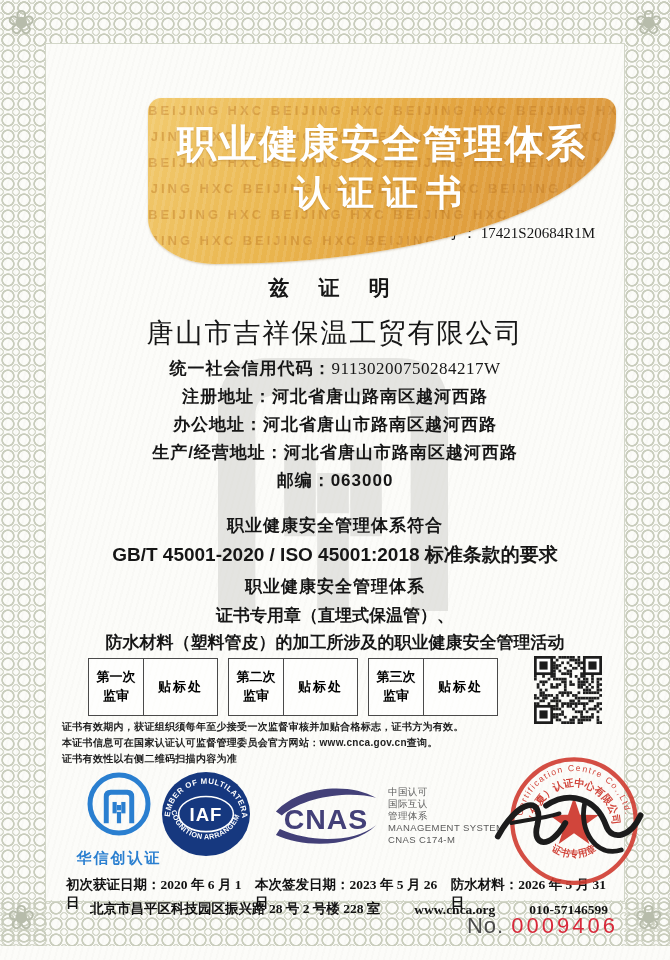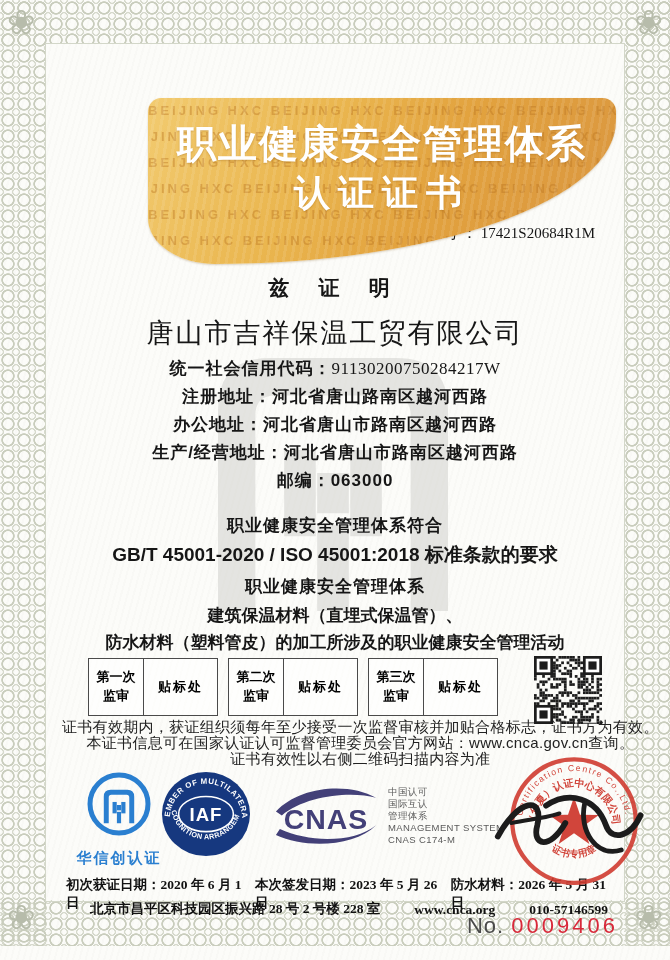--- a/index.html
+++ b/index.html
@@ -53,22 +53,22 @@
   .scope2{top:631px;font-size:17px;font-weight:bold;}
   
   .audits{position:absolute;left:88px;top:658px;display:flex;gap:10px;z-index:3;}
   .audit-box{display:flex;width:128px;height:56px;border:1px solid #4a4a4a;background:rgba(255,255,255,.6);}
   .audit-label{width:48px;border-right:1px solid #4a4a4a;display:flex;align-items:center;justify-content:center;
     font-size:13px;font-weight:bold;line-height:1.45;padding:0 3px;text-align:center;}
   .audit-cell{flex:1;display:flex;align-items:center;justify-content:center;font-size:13px;font-weight:bold;letter-spacing:2px;}
   .qr{position:absolute;left:534px;top:656px;width:68px;height:68px;z-index:3;}
   .qr svg{width:100%;height:100%;fill:#1d1d1d;}
   
-  .notes{position:absolute;left:62px;top:719px;z-index:3;text-align:center;color:#222;
-    font-size:15px;font-weight:normal;line-height:16px;letter-spacing:.3px;}
+  .notes{position:absolute;left:62px;top:719px;z-index:3;text-align:left;color:#222;
+    font-size:10px;font-weight:bold;line-height:16px;letter-spacing:.3px;}
   
   .logo-hxc{position:absolute;left:64px;top:770px;width:110px;text-align:center;z-index:3;}
   .logo-hxc svg{width:72px;height:74px;}
   .hxc-label{color:#2a7fd0;font-size:15px;font-weight:bold;letter-spacing:2px;margin-top:1px;}
   .logo-iaf{position:absolute;left:160px;top:770px;width:92px;height:90px;z-index:3;}
   .logo-cnas{position:absolute;left:272px;top:782px;width:108px;height:70px;z-index:3;}
   .accred{position:absolute;left:388px;top:786px;z-index:3;text-align:left;color:#5a5a5a;
     font-size:9.5px;line-height:12px;letter-spacing:.4px;}
   .stamp{position:absolute;left:492px;top:742px;width:164px;height:164px;z-index:5;}
   
@@ -146,21 +146,21 @@
     <div class="abs fieldline f4">生产/经营地址：河北省唐山市路南区越河西路</div>
     <div class="abs fieldline f5">
       <span>邮编：</span><span>063000</span>
     </div>
 
     <div class="abs conform">职业健康安全管理体系符合</div>
     <div class="abs standard">
       <span>GB/T 45001-2020 / ISO 45001:2018</span><span> 标准条款的要求</span>
     </div>
     <div class="abs scopetitle">职业健康安全管理体系</div>
-    <div class="abs scope1">建筑保温材料（直埋式保温管）、</div>
+    <div class="abs scope1">证书专用章（直埋式保温管）、</div>
     <div class="abs scope2">防水材料（塑料管皮）的加工所涉及的职业健康安全管理活动</div>
   </div>
 
   <div class="audits">
     <div class="audit-box">
       <div class="audit-label">第一次监审</div>
       <div class="audit-cell">贴标处</div>
     </div>
     <div class="audit-box">
       <div class="audit-label">第二次监审</div>

